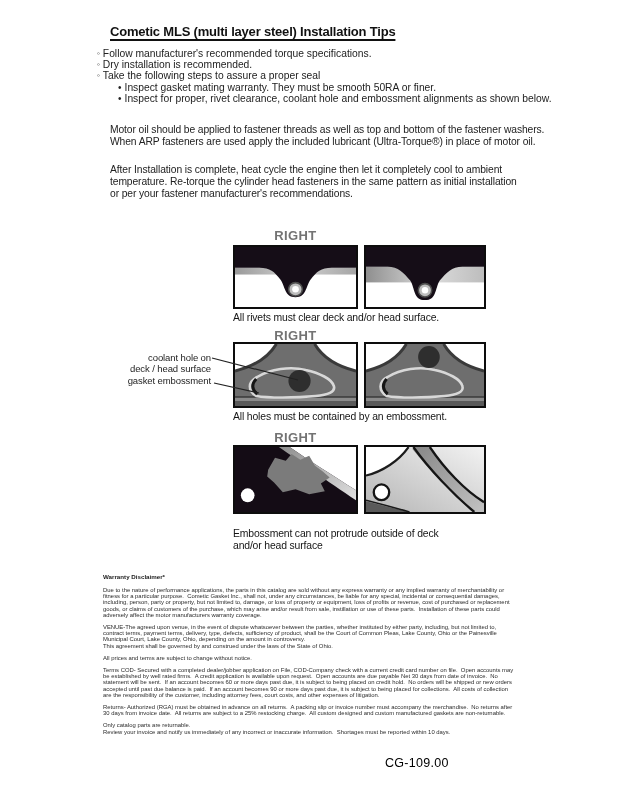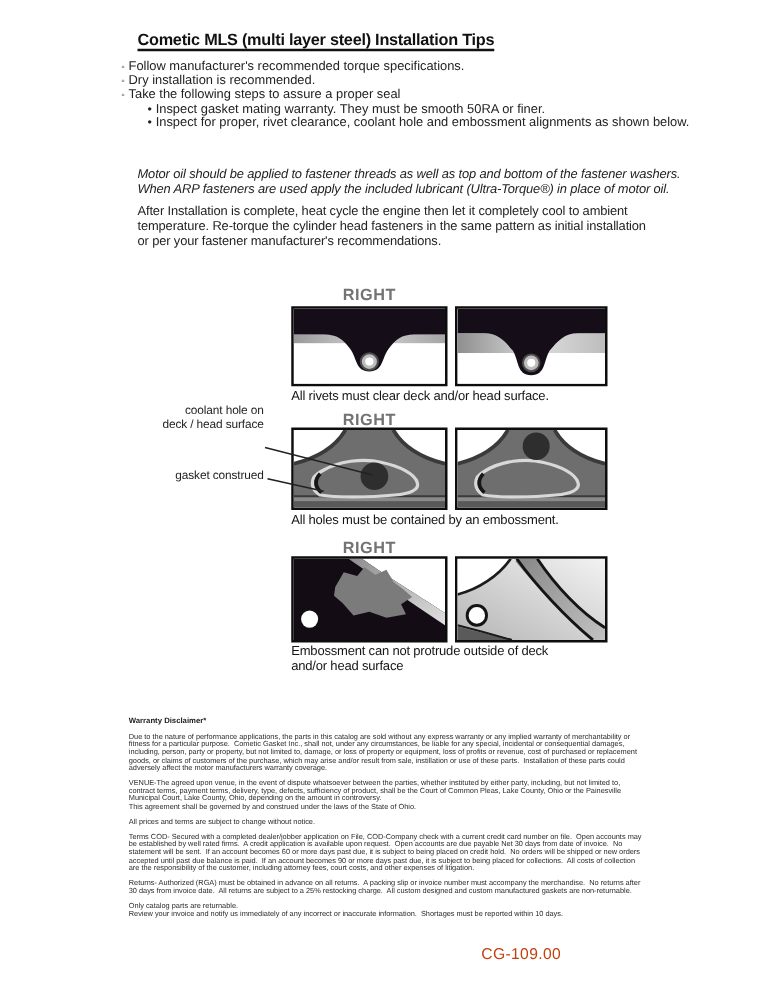--- a/index.html
+++ b/index.html
@@ -13,53 +13,53 @@
   .bullets{position:absolute;left:97px;top:48px;font-size:10.3px;line-height:11.2px;color:#222;}
   .bullet{display:flex;}
   .bullet .mk{flex:0 0 auto;margin-right:3px;}
   .bullet.l1 .mk{font-size:8px;position:relative;top:-0.5px;}
   .bullet.l2{margin-left:21px;}
   .bullet.l2 .mk{font-size:10px;}
 
   .diesel-h{position:absolute;left:110px;top:117px;margin:0;font-size:12.3px;font-weight:700;color:#111;}
   .para{position:absolute;left:110px;width:440px;margin:0;font-size:10.3px;line-height:11.9px;
         white-space:pre-line;color:#222;letter-spacing:-0.1px;}
-  #para1{top:134px;font-style:italic;}
+  #para1{top:124px;}
   #para2{top:164px;}
   #note{top:205px;white-space:normal;}
 
   .dlabel{position:absolute;text-align:center;font-size:13px;font-weight:700;letter-spacing:0.4px;color:#737373;}
   .dlabel.colA{left:233px;width:125px;}
   .dlabel.colB{left:366px;width:122px;margin-top:20px;}
 
   .dbox{position:absolute;box-sizing:border-box;border:2px solid #0d0d0d;background:#fff;}
   .dbox.colA{left:233px;width:125px;}
   .dbox.colB{left:364px;width:122px;}
   .row1{top:245px;height:64px;}
   .row2{top:342px;height:66px;}
   .row3{top:445px;height:69px;}
   .dbox svg{display:block;width:100%;height:100%;}
 
   .caption{position:absolute;left:233px;width:280px;font-size:10.4px;line-height:11.5px;
            letter-spacing:-0.15px;color:#151515;white-space:pre-line;}
   #cap1{top:312px;}
   #cap2{top:411px;}
-  #cap3{top:516px;}
+  #cap3{top:528px;}
 
   .ann{position:absolute;text-align:right;font-size:9.5px;line-height:10.6px;color:#1d1d1d;
        white-space:pre-line;letter-spacing:-0.1px;}
-  #ann-coolant{left:118px;top:324px;width:93px;}
+  #ann-coolant{left:118px;top:353px;width:93px;}
   #ann-emboss{left:108px;top:376px;width:103px;}
   .leader-svg{position:absolute;left:205px;top:352px;width:100px;height:48px;z-index:5;pointer-events:none;}
 
   .legal{position:absolute;left:103px;top:573px;width:470px;color:#2b2b2b;}
   .legal-h{font-size:6.2px;font-weight:700;margin:0 0 7px 0;color:#1a1a1a;}
   .legal p{margin:0 0 6px 0;font-size:5.9px;line-height:6.2px;white-space:pre;letter-spacing:0;}
 
-  .code{position:absolute;left:385px;top:756px;font-size:12.5px;letter-spacing:0.3px;color:#c2410c;}
+  .code{position:absolute;left:385px;top:756px;font-size:12.5px;letter-spacing:0.3px;color:#000000;}
 </style>
 </head>
 <body>
 
 <div class="page">
 
   <h1 class="title">Cometic MLS (multi layer steel) Installation Tips</h1>
 
   <div class="bullets">
     <div class="bullet l1">
@@ -125,21 +125,21 @@
       <circle cx="60" cy="44" r="3.3" fill="#ffffff"></circle>
     </svg>
   </div>
   <div class="caption" id="cap1">All rivets must clear deck and/or head surface.</div>
 
   <div class="dlabel colA" style="top:328px">RIGHT</div>
   <div class="dlabel colB" style="top:328px">WRONG</div>
 
   <div class="ann" id="ann-coolant">coolant hole on
 deck / head surface</div>
-  <div class="ann" id="ann-emboss">gasket construed</div>
+  <div class="ann" id="ann-emboss">gasket embossment</div>
   <svg class="leader-svg">
     <line x1="7" y1="6" x2="93" y2="28" stroke="#222" stroke-width="1.2"></line>
     <line x1="9" y1="31" x2="54" y2="41" stroke="#222" stroke-width="1.2"></line>
   </svg>
 
   <div class="dbox colA row2">
     <svg viewBox="0 0 120 62" preserveAspectRatio="none">
       <rect width="120" height="62" fill="#6e6e6e"></rect>
       <path d="M41,0 C34,12 20,22 0,27 L0,0 Z" fill="#ffffff"></path>
       <path d="M41,0 C34,12 20,22 0,27" fill="none" stroke="#3a3a3a" stroke-width="3"></path>

